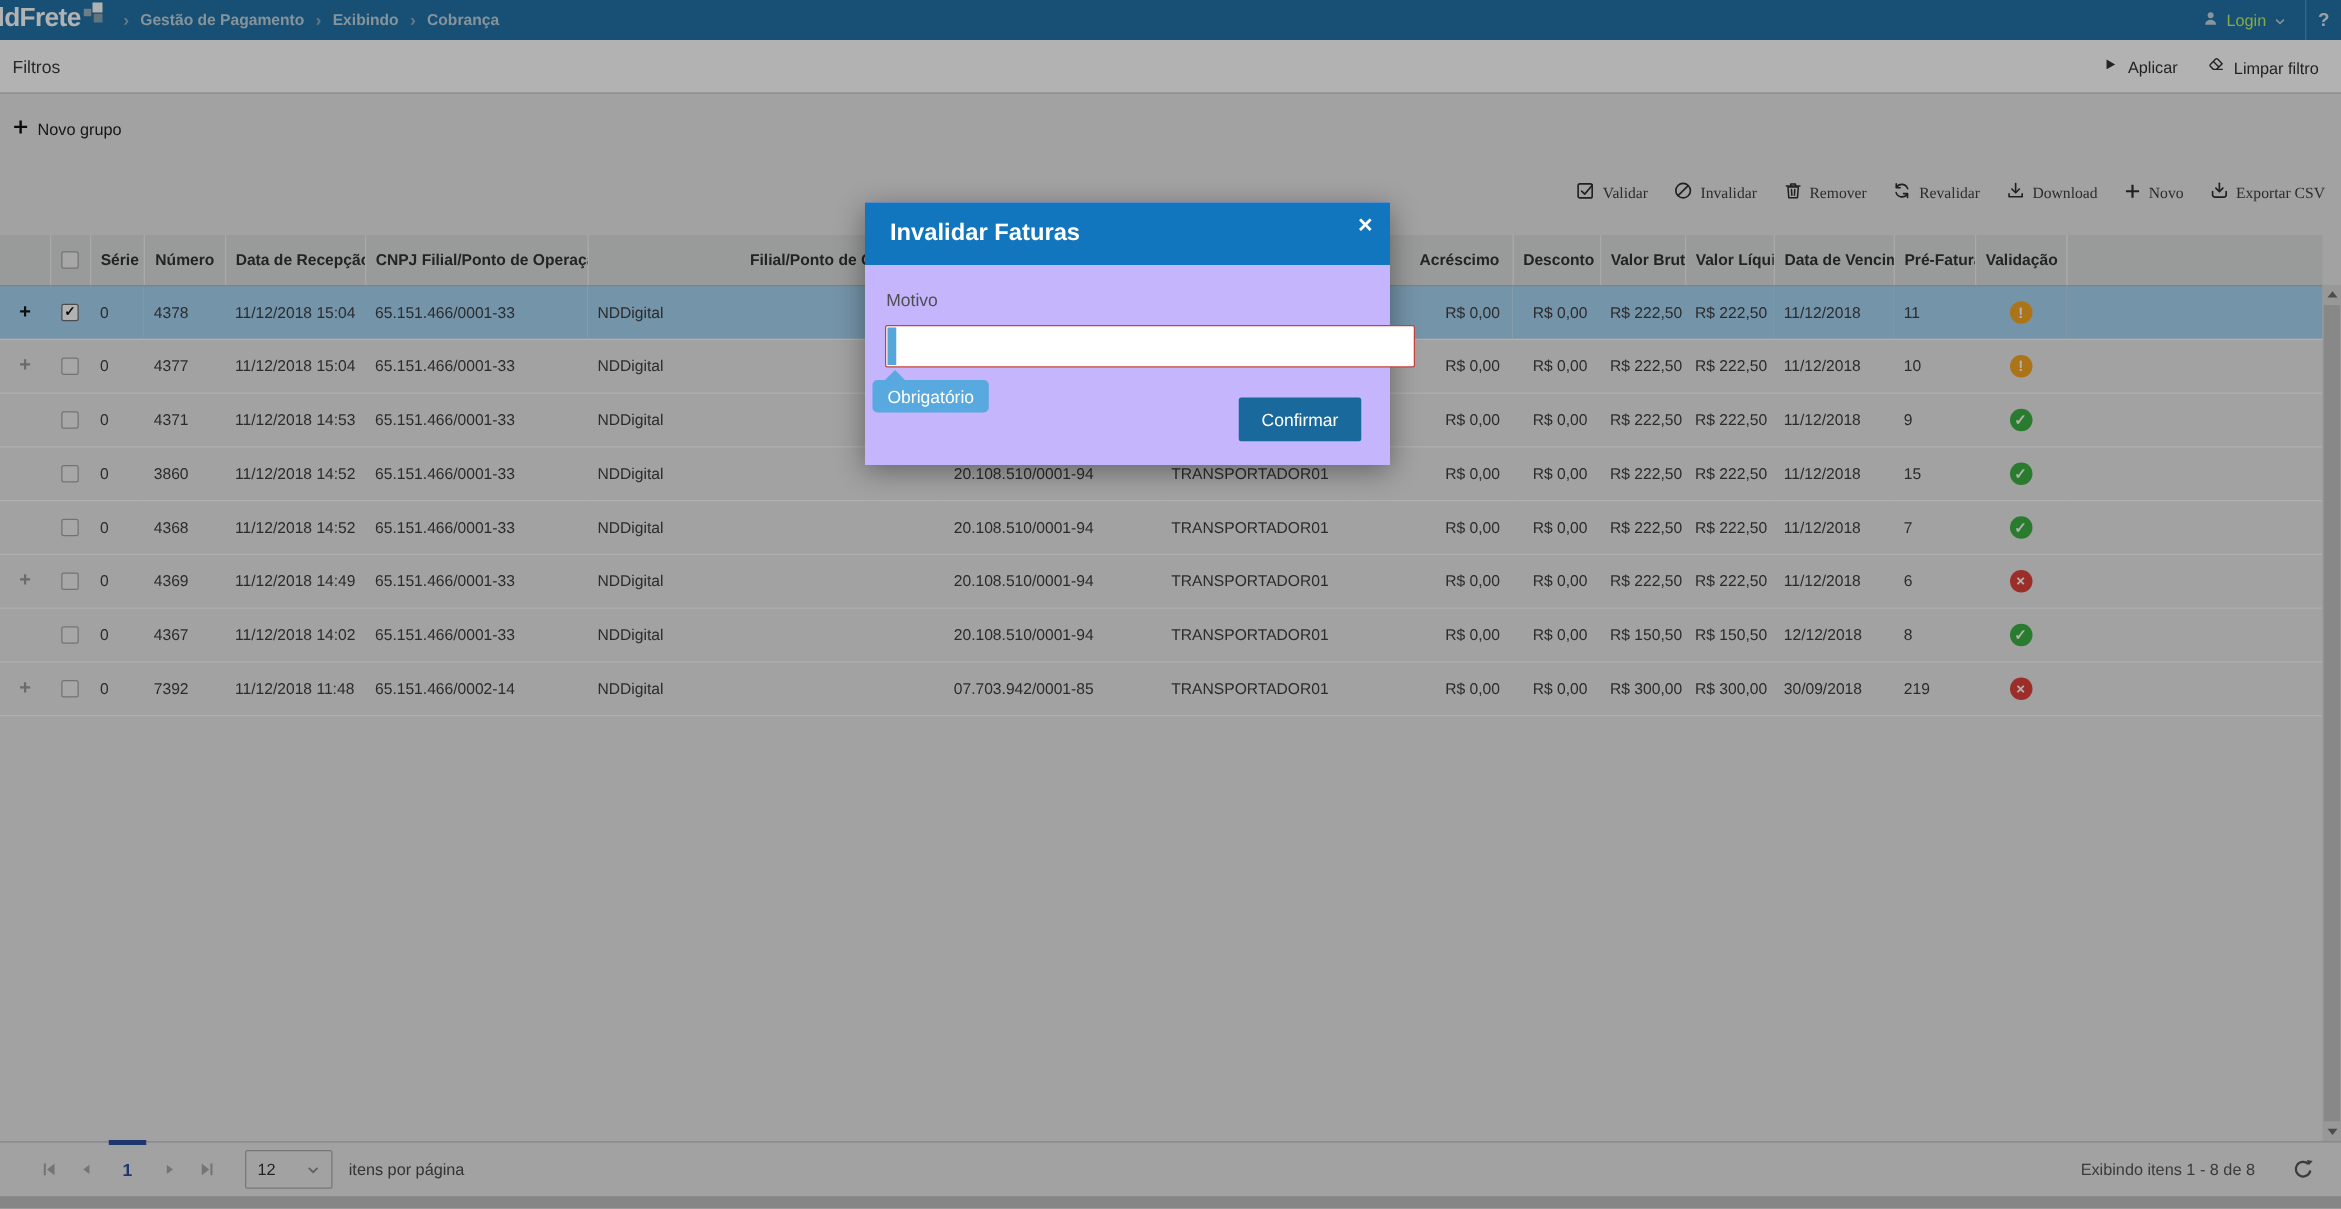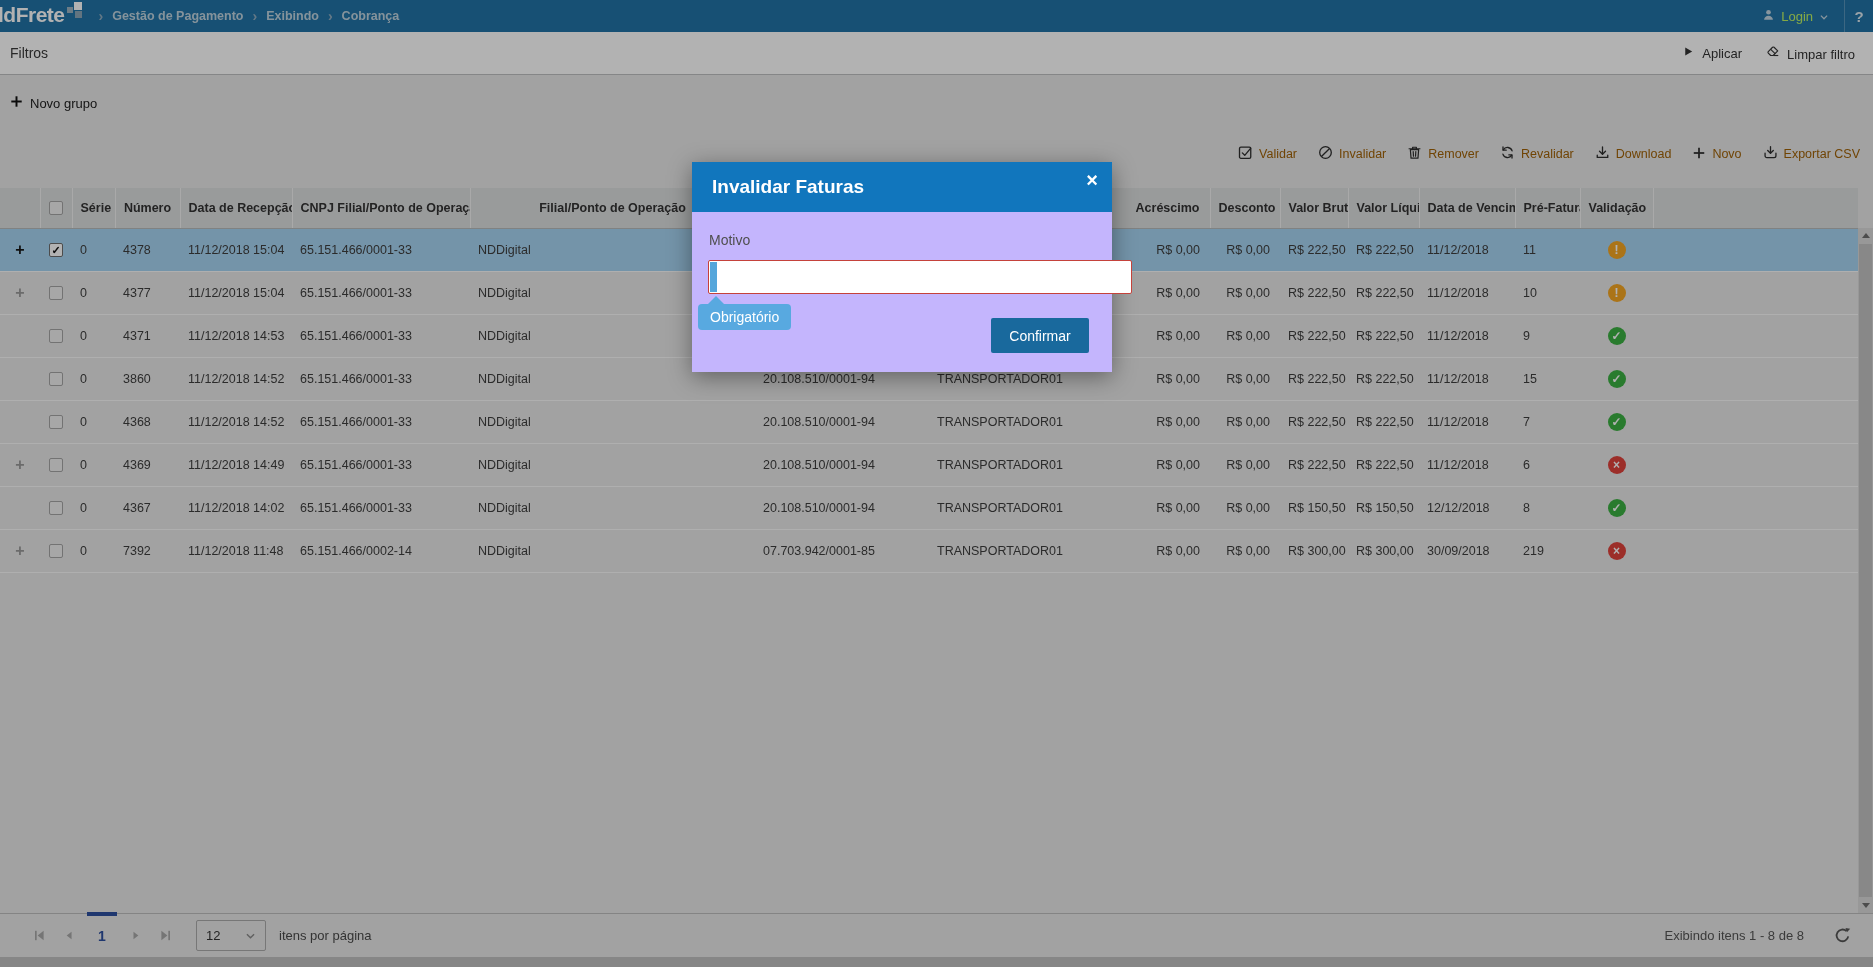--- a/index.html
+++ b/index.html
@@ -26,26 +26,26 @@
 
   
   .filters-bar{position:absolute;top:32px;left:0;width:100%;height:43px;background:#ffffff;border-bottom:1px solid #bfc1c2;display:flex;align-items:center;padding:16px 10px;z-index:1}
   .filters-title{font-size:14px;color:#3a3a3a}
   .filter-actions{margin-left:auto;display:flex;align-items:center;gap:24px;padding-right:8px}
   .f-btn{display:flex;align-items:flex-end;gap:7px;font-size:13px;color:#333;cursor:pointer;background:none;border:none;font-family:inherit}
 
   
   .new-group{position:absolute;left:10px;top:95px;display:flex;align-items:center;gap:7px;font-size:13px;color:#222;cursor:pointer;background:none;border:none;font-family:inherit;z-index:1}
   .toolbar{position:absolute;top:145px;right:13px;display:flex;align-items:center;gap:21px;z-index:1}
-  .tb-item{display:flex;align-items:center;gap:6px;font-size:12.5px;color:#a16207;cursor:pointer;background:none;border:none;font-family:Liberation Sans, sans-serif}
+  .tb-item{display:flex;align-items:center;gap:6px;font-size:12.5px;color:#404040;cursor:pointer;background:none;border:none;font-family:Liberation Serif, serif}
 
   
   .grid{position:absolute;top:188px;left:0;width:1873px;z-index:1}
   table{border-collapse:collapse;table-layout:fixed;width:1858px}
-  th{height:40px;background:#dcdedf;font-size:12.5px;font-weight:bold;color:#333;text-align:center;padding:0 8px;border-bottom:1px solid #b8babb;border-left:1px solid rgba(255,255,255,.45);white-space:nowrap;overflow:hidden}
+  th{height:40px;background:#dcdedf;font-size:12.5px;font-weight:bold;color:#333;text-align:right;padding:0 8px;border-bottom:1px solid #b8babb;border-left:1px solid rgba(255,255,255,.45);white-space:nowrap;overflow:hidden}
   th:first-child{border-left:none}
   th.h-right{text-align:right;padding-right:10px}
   td{height:43px;font-size:12.5px;color:#3e3e3e;padding:0 8px;border-bottom:1px solid rgba(255,255,255,.8);white-space:nowrap;overflow:hidden;background:transparent}
   td.c-right{text-align:right;padding-right:10px}
   td.c-center{text-align:center}
   tr.selected td{background:#a7d4f2}
   .expand{font-size:16px;font-weight:bold;cursor:pointer;line-height:1}
   .expand.dark{color:#161616}
   .expand.gray{color:#9a9a9a}
   .cb{display:inline-block;width:14px;height:14px;background:#efefef;border:1px solid #a5a5a5;border-radius:2px;line-height:12px;font-size:11px;text-align:center;color:#111;vertical-align:middle;cursor:pointer}

